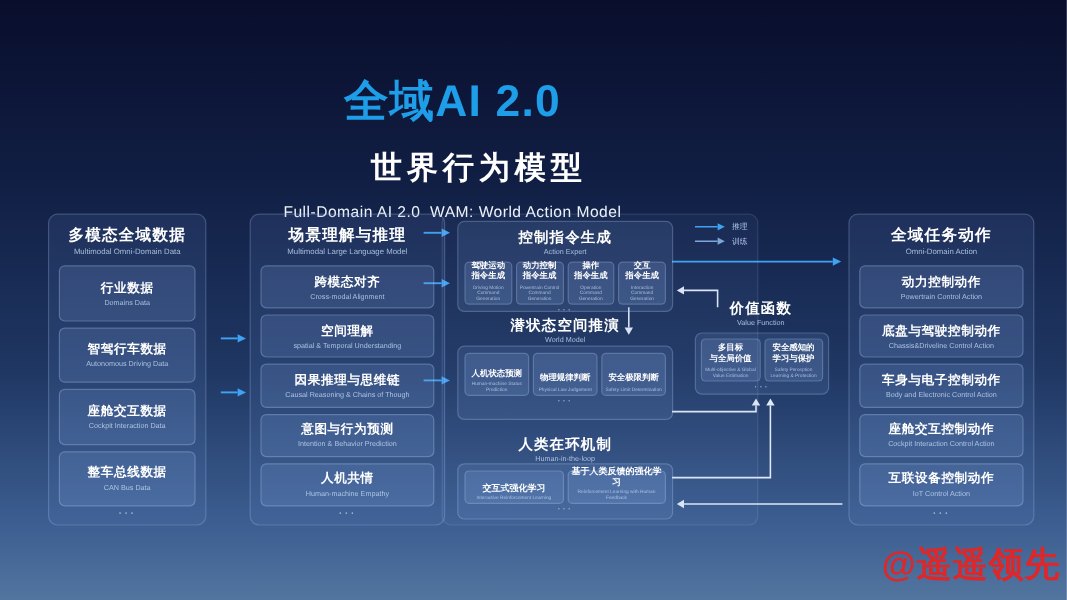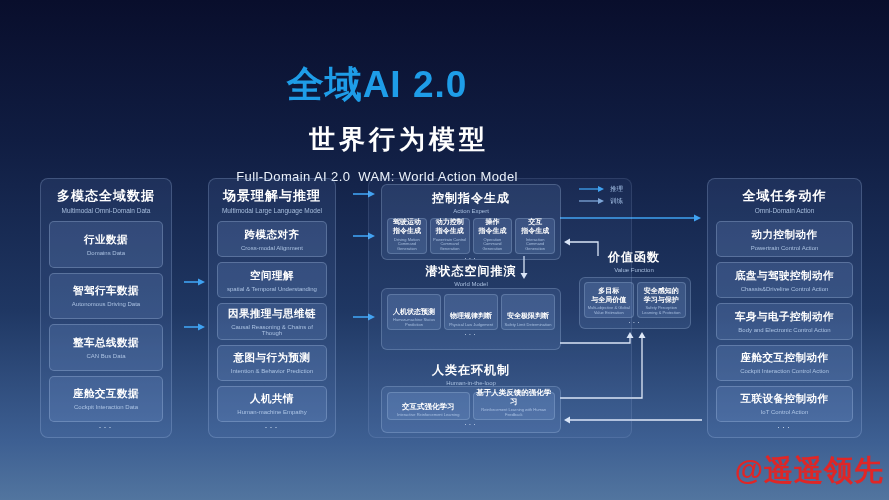--- a/index.html
+++ b/index.html
@@ -9,21 +9,21 @@
   
   .header{position:absolute;top:60px;left:0;width:754px;text-align:center;}
   .t1{font-size:37px;font-weight:bold;color:#1e9de8;letter-spacing:1px;}
   .t2{font-size:26px;font-weight:bold;color:#ffffff;letter-spacing:4px;margin-top:12px;padding-left:44px;}
   .t3{font-size:13px;color:#eef4fc;margin-top:12px;letter-spacing:.4px;white-space:pre;}
   
   .panel{position:absolute;top:178px;height:260px;box-sizing:border-box;
     background:rgba(96,132,198,.14);border:1px solid rgba(190,215,250,.22);border-radius:8px;
     padding:8px 8px 4px;display:flex;flex-direction:column;}
   #col-data{left:40px;width:132px;}
-  #col-reasoning{left:208px;width:128px;}
+  #col-reasoning{left:208px;width:163px;}
   #col-action{left:707px;width:155px;}
   .ptitle{text-align:center;}
   .ptitle .zh{display:block;font-size:13px;font-weight:bold;color:#fff;letter-spacing:1px;}
   .ptitle .en{display:block;font-size:6.5px;color:rgba(190,213,242,.85);margin-top:2px;}
   .plist{flex:1;display:flex;flex-direction:column;gap:5px;margin-top:7px;}
   .box{flex:1;background:rgba(134,170,230,.17);border:1px solid rgba(200,222,252,.25);border-radius:5px;
     display:flex;flex-direction:column;align-items:center;justify-content:center;text-align:center;padding:0 4px;}
   .box .zh{font-size:10.5px;font-weight:bold;color:#fff;letter-spacing:.5px;}
   .box .en{font-size:6px;color:rgba(190,213,242,.85);margin-top:3px;}
   .dots{text-align:center;color:rgba(220,234,252,.9);font-size:9px;letter-spacing:2px;height:11px;line-height:11px;}
@@ -113,26 +113,26 @@
     <div class="plist">
       <div class="box">
         <span class="zh">行业数据</span>
         <span class="en">Domains Data</span>
       </div>
       <div class="box">
         <span class="zh">智驾行车数据</span>
         <span class="en">Autonomous Driving Data</span>
       </div>
       <div class="box">
+        <span class="zh">座舱交互数据</span>
+        <span class="en">Cockpit Interaction Data</span>
+      </div>
+      <div class="box">
         <span class="zh">整车总线数据</span>
         <span class="en">CAN Bus Data</span>
-      </div>
-      <div class="box">
-        <span class="zh">座舱交互数据</span>
-        <span class="en">Cockpit Interaction Data</span>
       </div>
     </div>
     <div class="dots">···</div>
   </div>
 
   <div class="panel" id="col-reasoning">
     <div class="ptitle">
       <span class="zh">场景理解与推理</span>
       <span class="en">Multimodal Large Language Model</span>
     </div>

